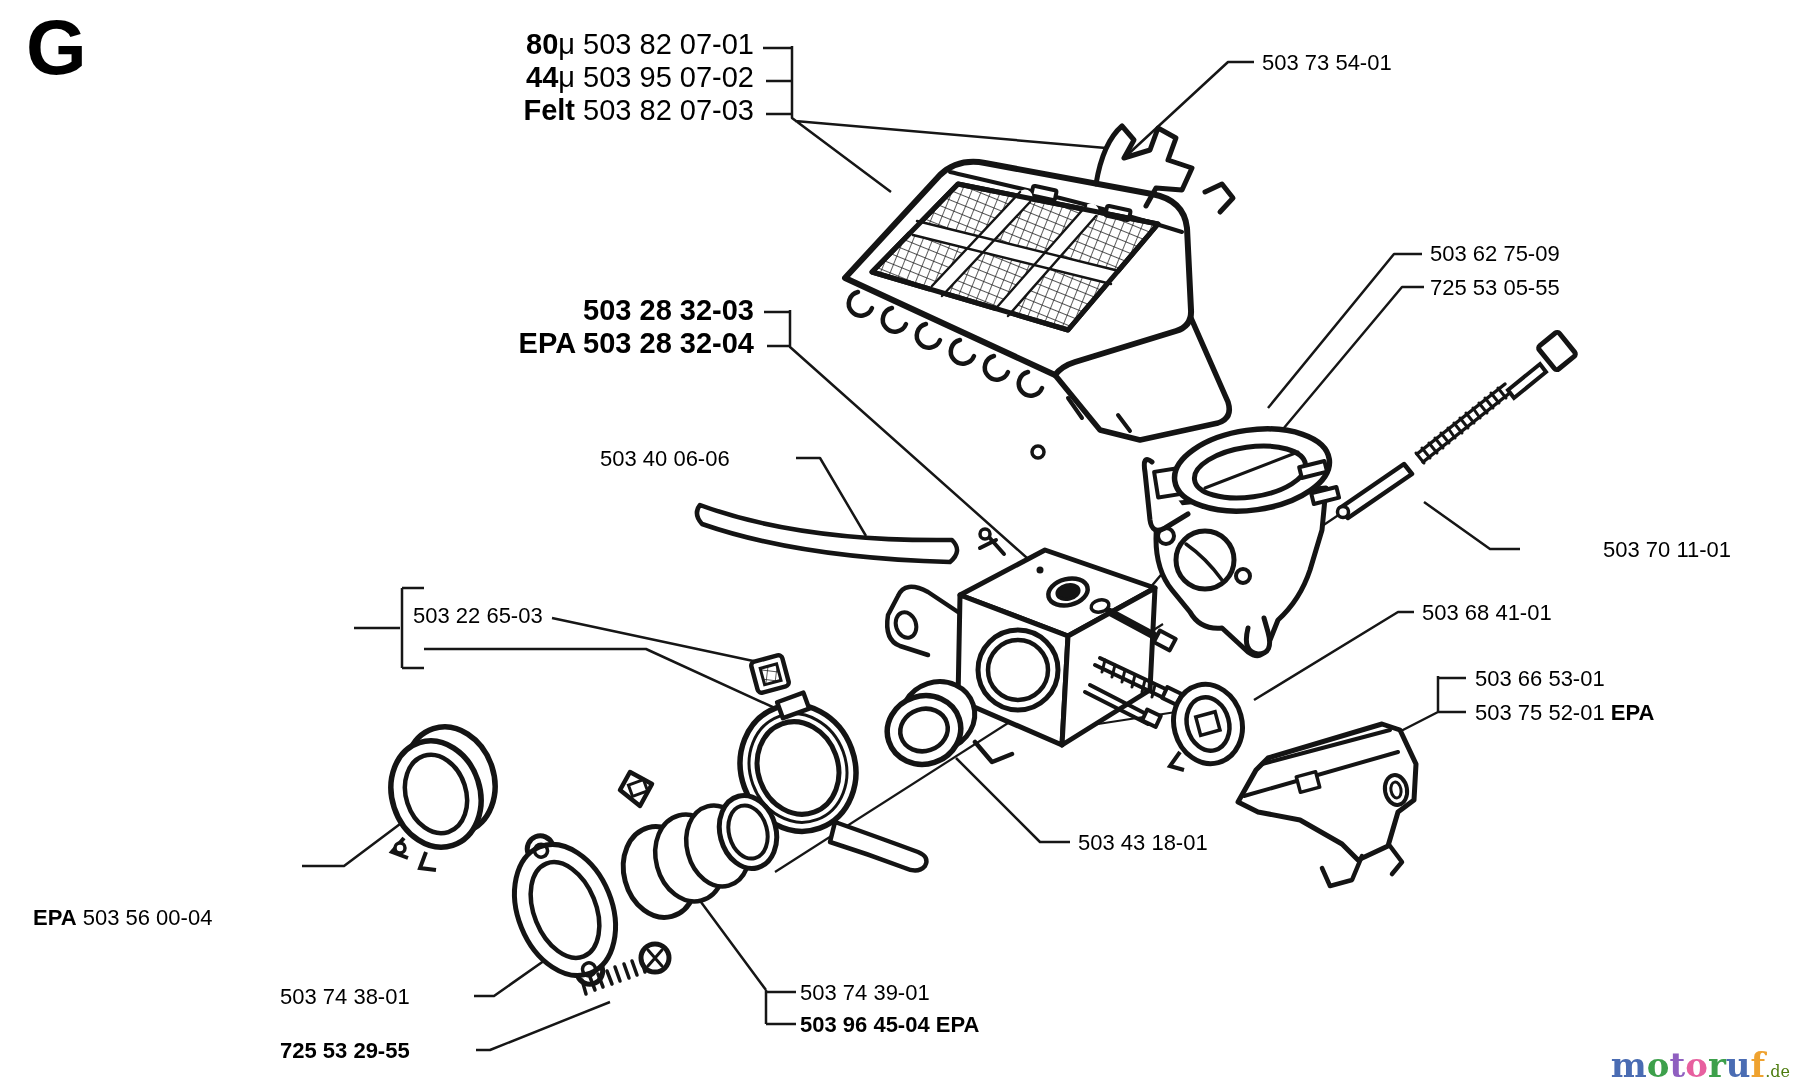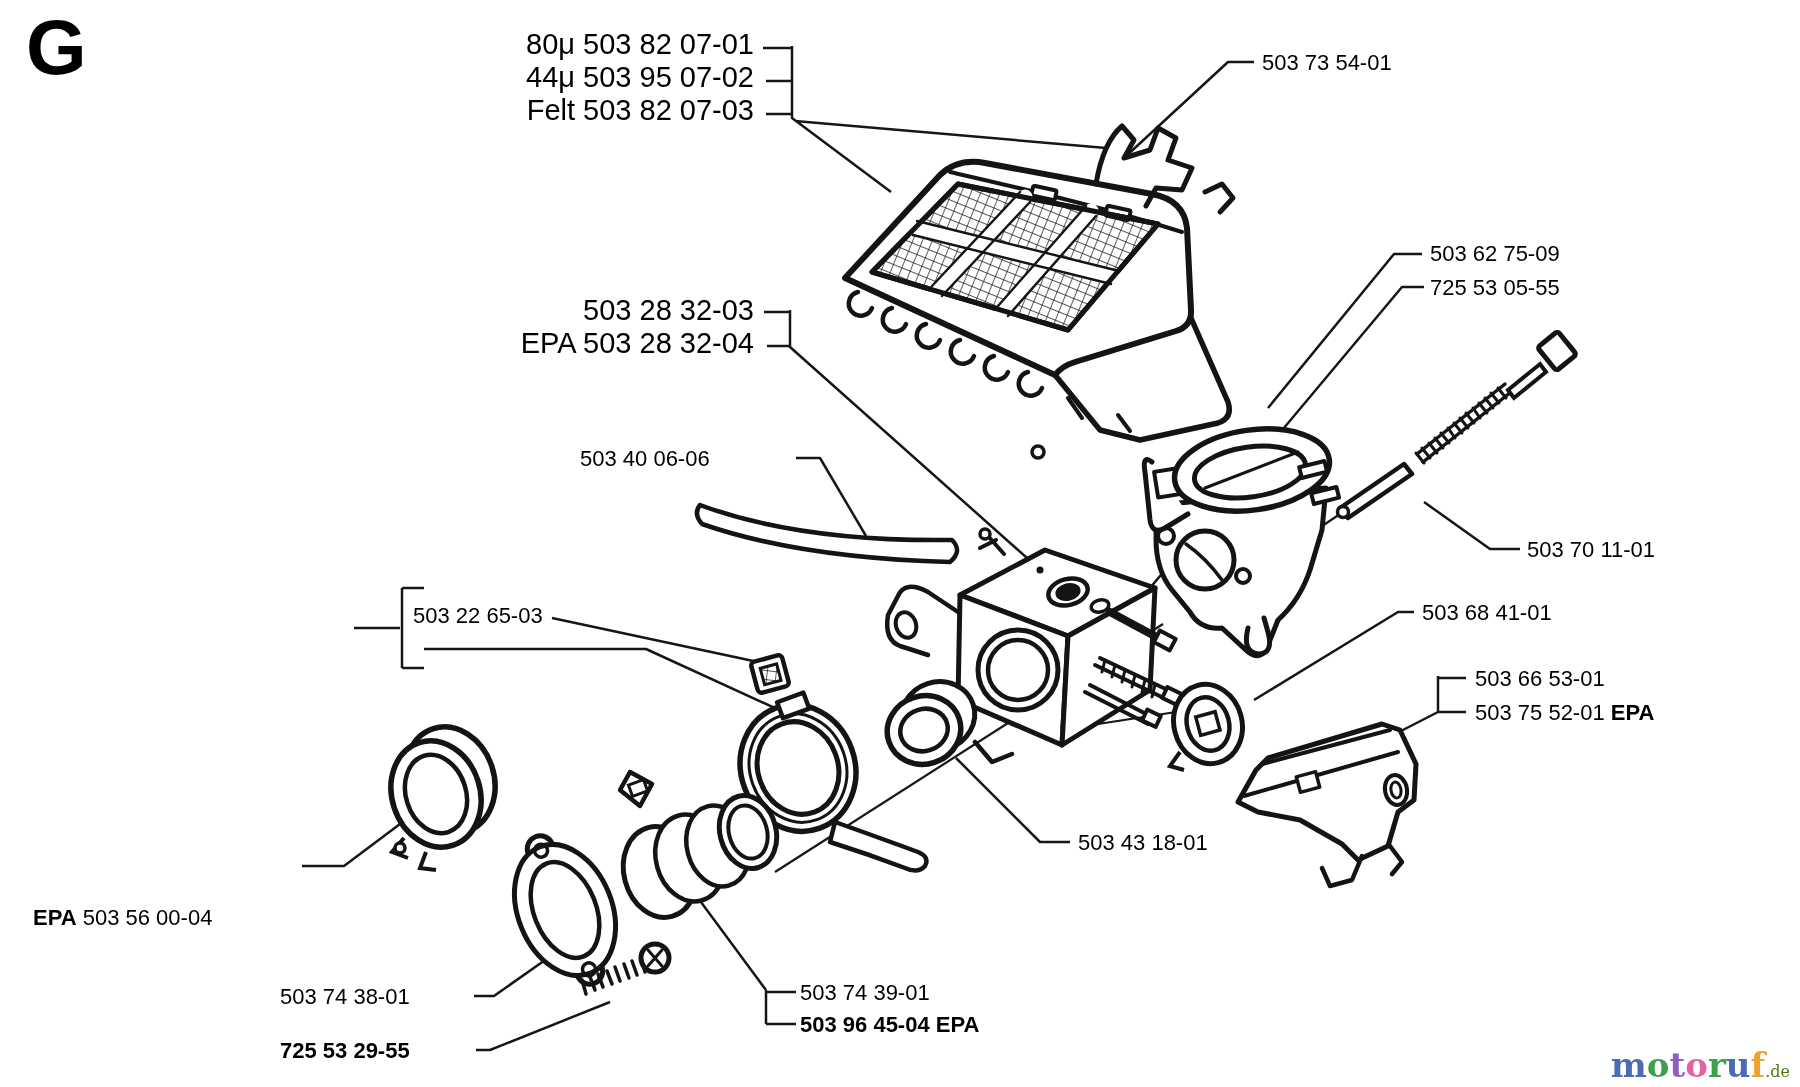--- a/index.html
+++ b/index.html
@@ -4,21 +4,21 @@
 <style>
   html,body{margin:0;padding:0;background:#fff;}
   .stage{position:relative;width:1800px;height:1087px;background:#fff;overflow:hidden;
          font-family:"Liberation Sans",sans-serif;color:#000;}
   .stage svg{position:absolute;left:0;top:0;}
   .g-letter{position:absolute;left:26px;top:8px;font-size:78px;font-weight:bold;line-height:1;}
   .lbl{position:absolute;font-size:22px;line-height:32px;white-space:nowrap;}
   .lbl .b{font-weight:bold;}
   .lblgroup{position:absolute;text-align:right;}
   .lbl-line{font-size:29px;line-height:33px;white-space:nowrap;}
-  .lbl-line .b{font-weight:normal;}
+  .lbl-line .b{font-weight:bold;}
   .bold-line{font-weight:bold;margin-left:15px;}
   .logo{position:absolute;right:10px;bottom:2px;font-family:"DejaVu Serif",serif;
         font-size:34px;font-weight:bold;letter-spacing:0px;}
   .logo .suffix{font-size:16px;font-weight:normal;}
 </style>
 </head>
 <body>
 
 <div class="stage">
 
@@ -230,25 +230,25 @@
   <div class="lbl" style="left:1262px;top:47px"><span>503 73 54-01</span></div>
 
   <div class="lbl" style="left:1430px;top:238px"><span>503 62 75-09</span></div>
   <div class="lbl" style="left:1430px;top:272px"><span>725 53 05-55</span></div>
 
   <div class="lblgroup" style="right:1046px;top:294px;line-height:34px">
     <div class="lbl-line bold-line"><span class="b">503 28 32-03</span></div>
     <div class="lbl-line bold-line"><span class="b">EPA 503 28 32-04</span></div>
   </div>
 
-  <div class="lbl" style="left:580px;top:443px"><span>503 40 06-06</span></div>
+  <div class="lbl" style="left:600px;top:443px"><span>503 40 06-06</span></div>
 
   <div class="lbl" style="left:413px;top:600px"><span>503 22 65-03</span></div>
 
-  <div class="lbl" style="left:1527px;top:534px"><span>503 70 11-01</span></div>
+  <div class="lbl" style="left:1603px;top:534px"><span>503 70 11-01</span></div>
   <div class="lbl" style="left:1422px;top:597px"><span>503 68 41-01</span></div>
 
   <div class="lbl" style="left:1475px;top:663px"><span>503 66 53-01</span></div>
   <div class="lbl" style="left:1475px;top:697px"><span>503 75 52-01 </span><span class="b">EPA</span></div>
 
   <div class="lbl" style="left:33px;top:902px"><span class="b">EPA</span><span> 503 56 00-04</span></div>
 
   <div class="lbl" style="left:1078px;top:827px"><span>503 43 18-01</span></div>
 
   <div class="lbl" style="left:280px;top:981px"><span>503 74 38-01</span></div>

